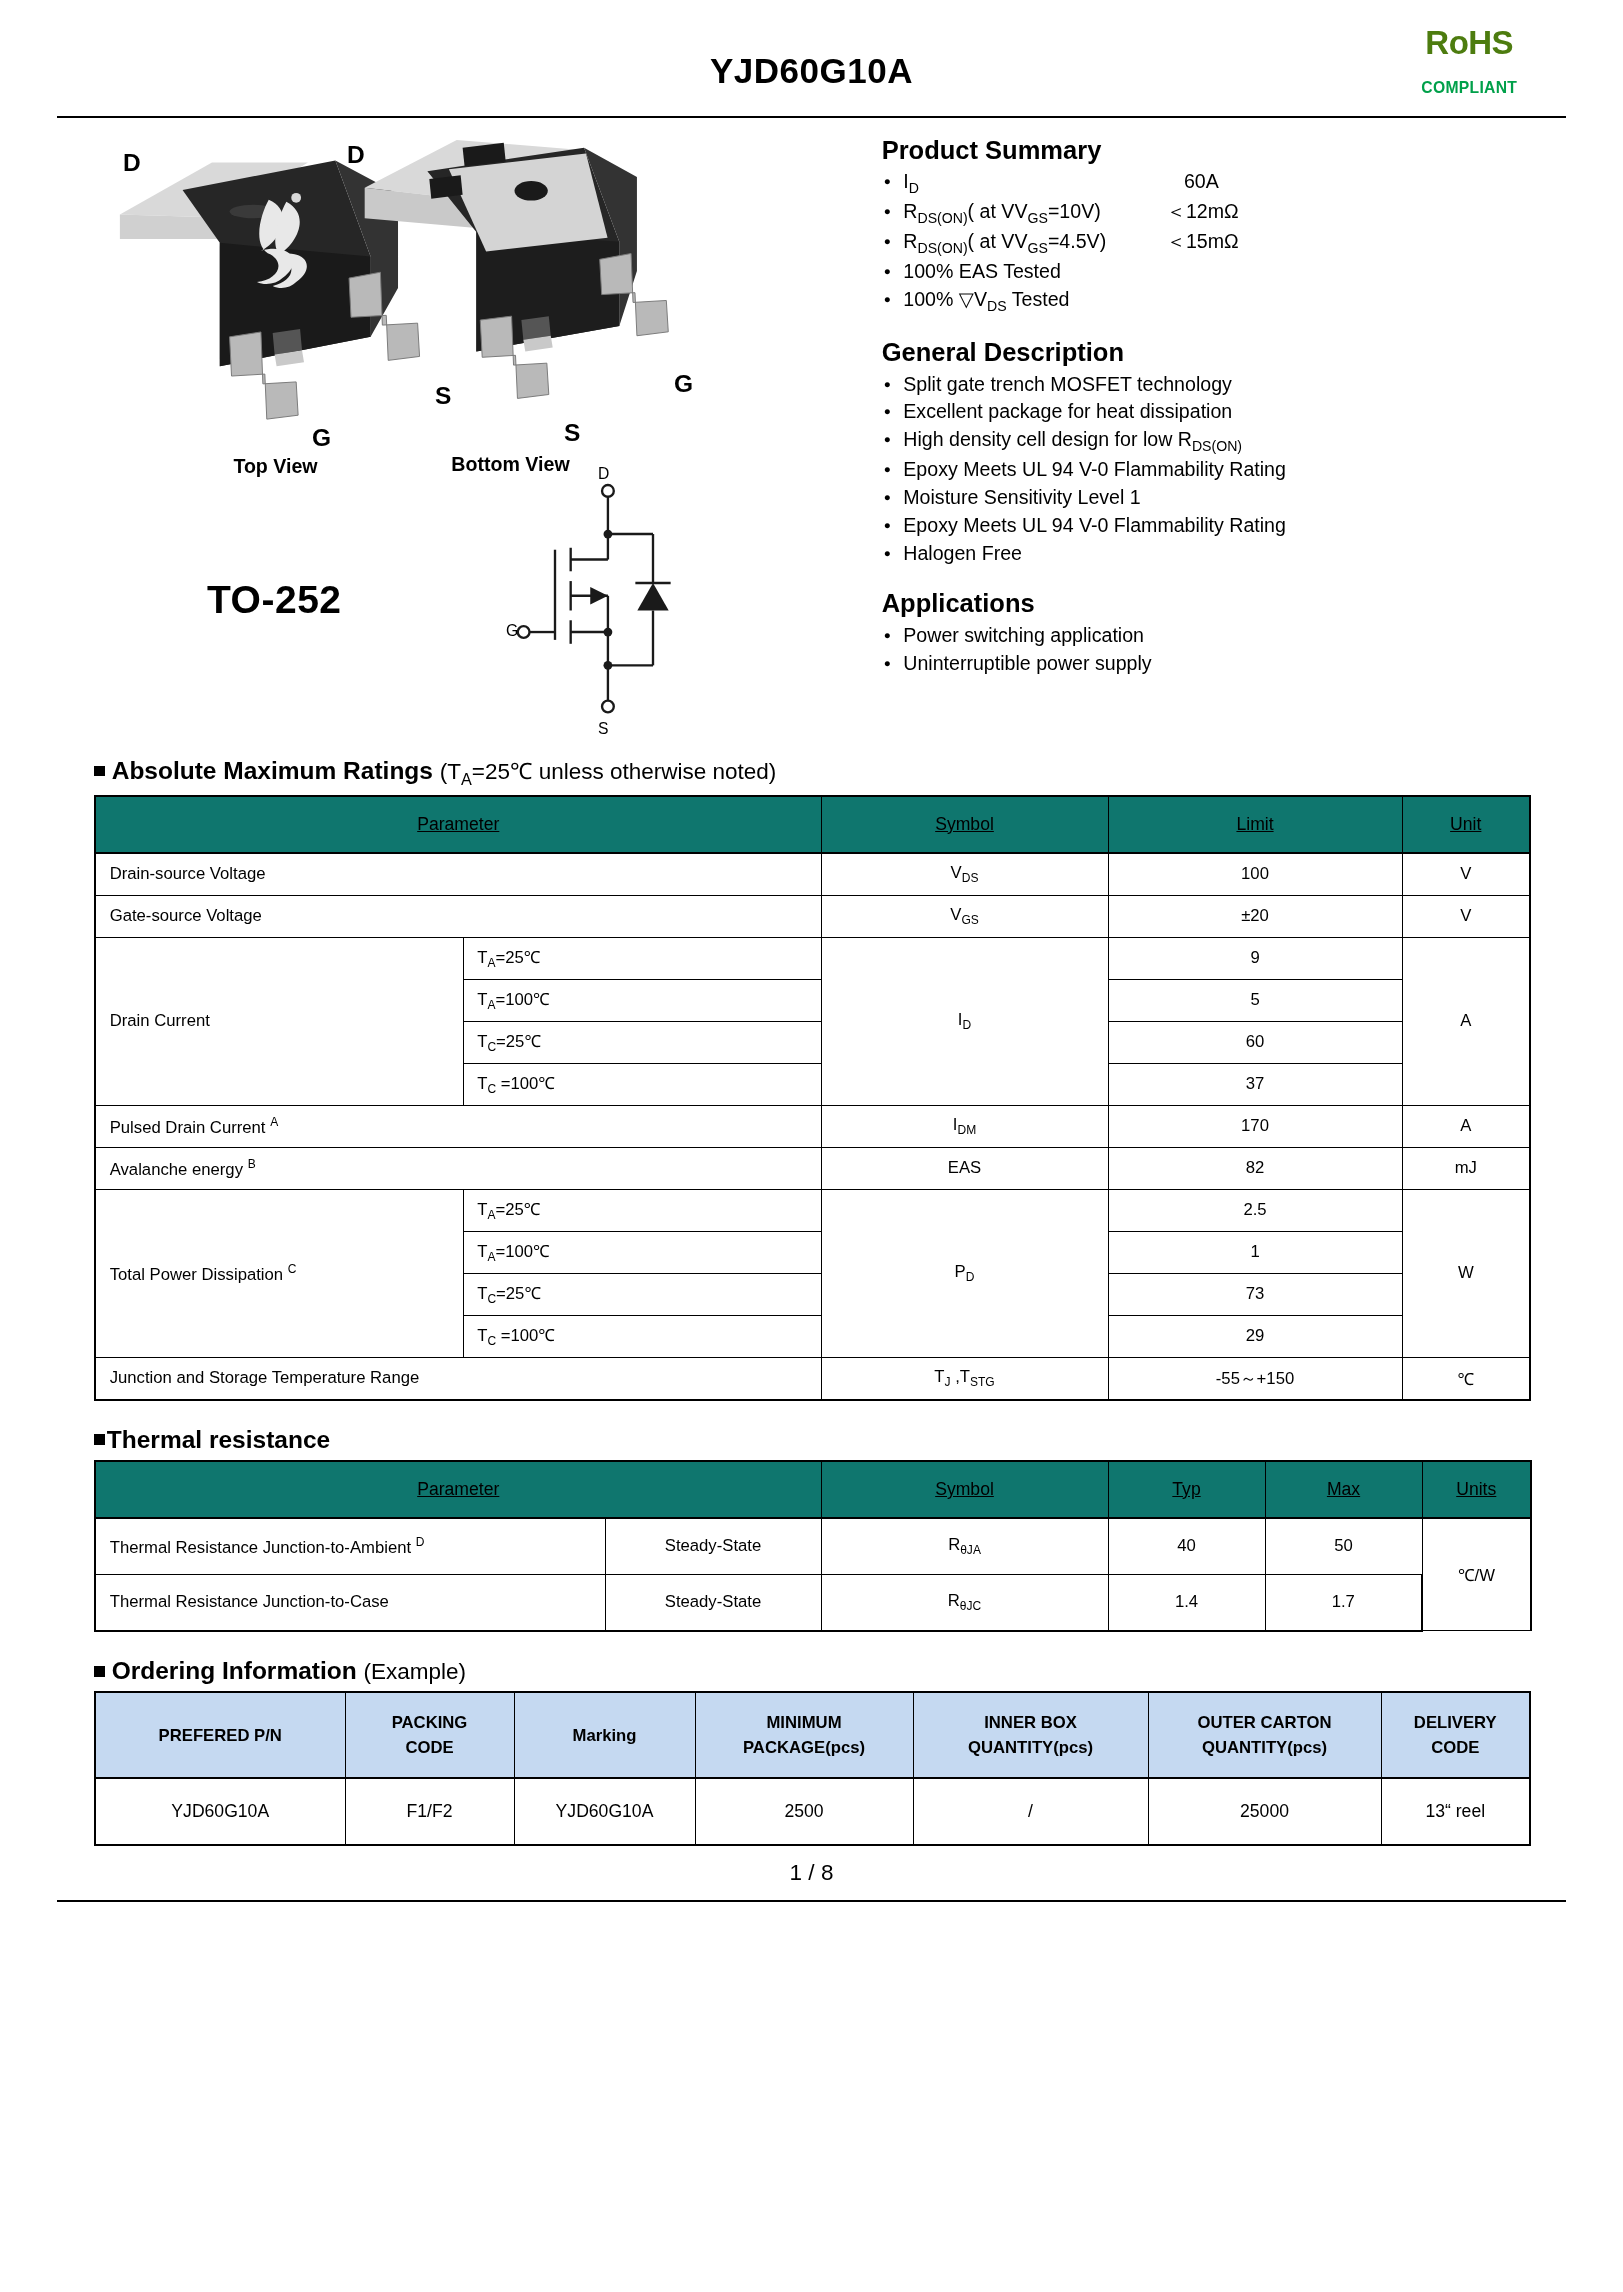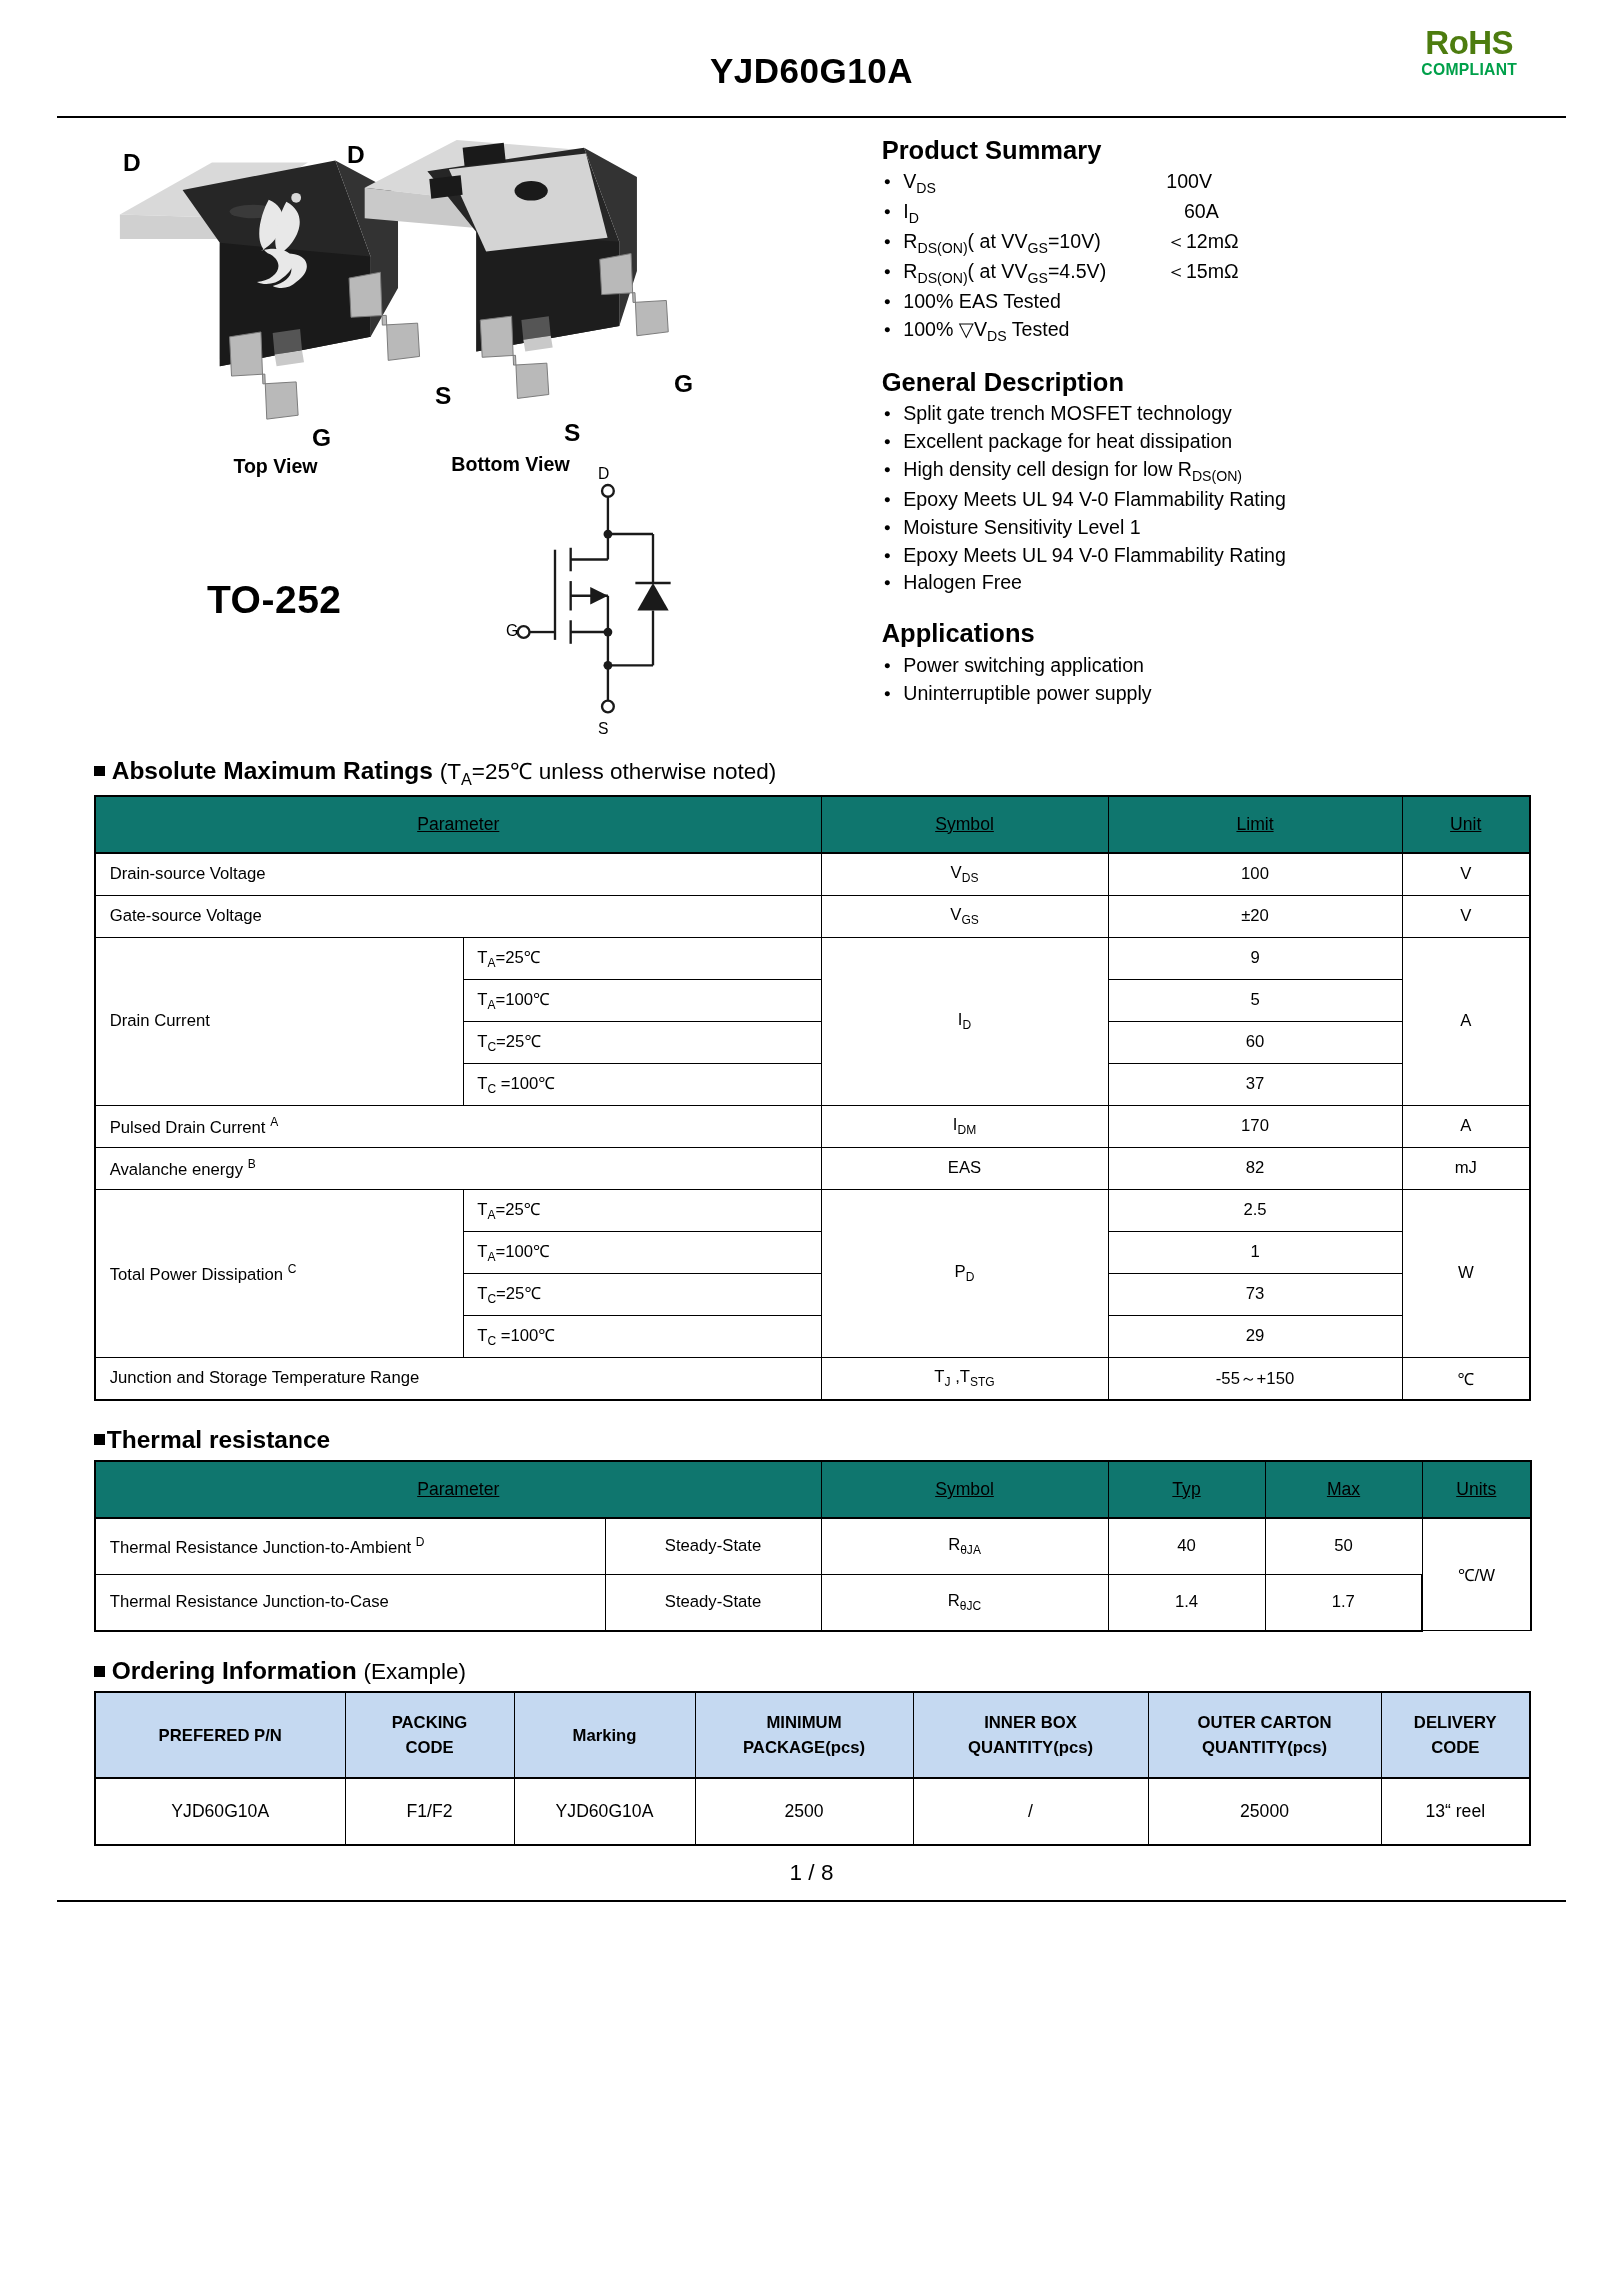--- a/index.html
+++ b/index.html
@@ -45,21 +45,21 @@
     line-height: 1.0;
   }
   .rohs-main {
     font-size: 33px;
     font-weight: bold;
     letter-spacing: -0.5px;
   }
   .rohs-sub {
     font-size: 15.7px;
     font-weight: bold;
-    margin-top: 3px;
+    margin-top: 21px;
     letter-spacing: 0.3px;
   }
   .rule-top {
     border-bottom: 2.9px solid #000;
     margin: 0 -37px 0 -37px;
   }
 
   
   .main-title {
     text-align: center;
@@ -338,23 +338,20 @@
         <div style="position:absolute;left:412px;top:490px;font-size:15.7px;">G</div>
         <div style="position:absolute;left:504px;top:588px;font-size:15.7px;">S</div>
       </div>
     </div>
 
     <div class="col-right">
 
       <h2 class="sect">Product Summary</h2>
       <ul class="bul">
         <li>
-          <span class="sumlabel"><span>V</span><sub>DS</sub></span><span class="sumval">100V</span>
-        </li>
-        <li>
           <span class="sumlabel"><span>I</span><sub>D</sub></span><span class="sumval" style="padding-left:17.6px">60A</span>
         </li>
         <li>
           <span class="sumlabel"><span>R</span><sub>DS(ON)</sub><span>( at V</span><span>V</span><sub>GS</sub><span>=10V)</span></span><span class="sumval">＜12mΩ</span>
         </li>
         <li>
           <span class="sumlabel"><span>R</span><sub>DS(ON)</sub><span>( at V</span><span>V</span><sub>GS</sub><span>=4.5V)</span></span><span class="sumval">＜15mΩ</span>
         </li>
         <li>100% EAS Tested</li>
         <li>

